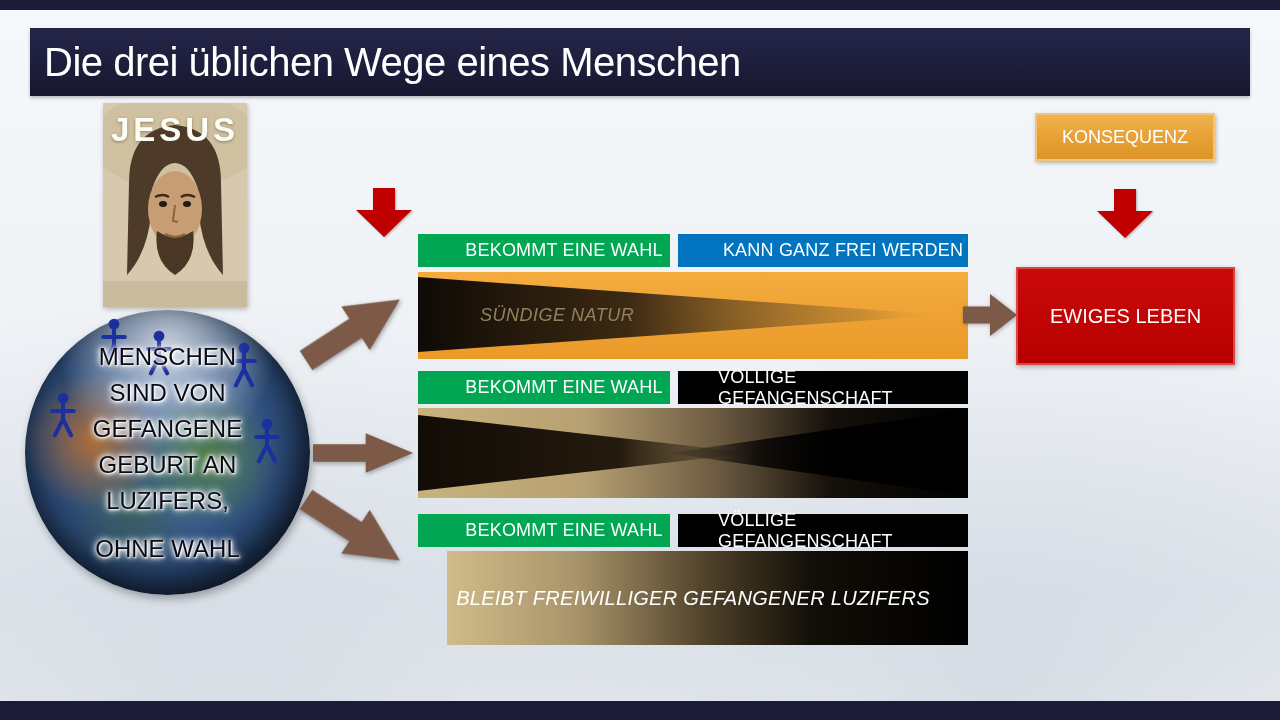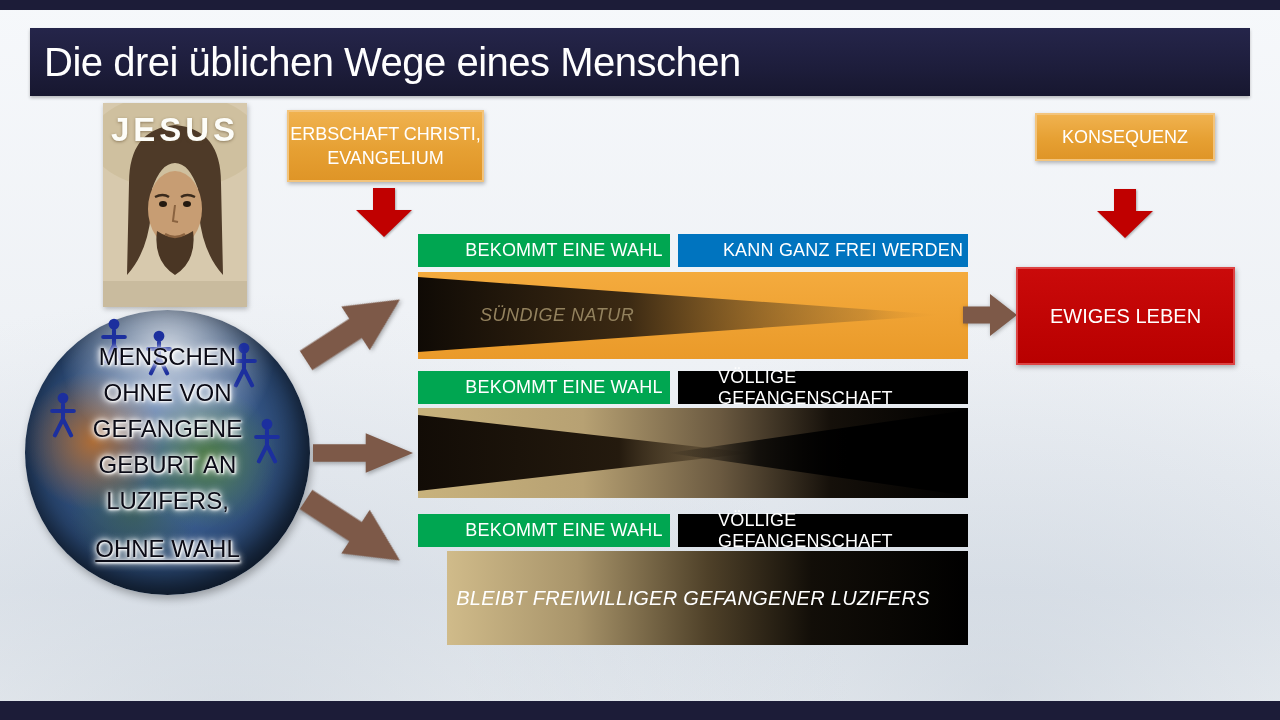--- a/index.html
+++ b/index.html
@@ -42,21 +42,21 @@
     background:
       radial-gradient(circle at 50% 14%, rgba(255,255,255,0.75), transparent 38%),
       radial-gradient(circle at 24% 46%, rgba(186,110,44,0.9), transparent 26%),
       radial-gradient(circle at 64% 52%, rgba(82,128,52,0.85), transparent 30%),
       radial-gradient(circle at 38% 70%, rgba(60,96,60,0.6), transparent 24%),
       radial-gradient(circle at 50% 48%, #3f649a 30%, #27436b 62%, #13233a 82%, #0a1422 100%);
     box-shadow:inset -10px -14px 30px rgba(0,0,0,0.55), 2px 4px 8px rgba(0,0,0,0.3); }
   .globe-text { position:absolute; inset:0; display:flex; flex-direction:column; justify-content:center;
     align-items:center; text-align:center; font-size:24px; line-height:36px; color:#0b0b16; font-weight:400;
     text-shadow:0 0 4px #fff, 0 0 7px #fff, 0 0 10px #fff, 1px 1px 2px #fff; }
-  .globe-text .ul { text-decoration:underline; text-underline-offset:3px;margin-top:12px; }
+  .globe-text .ul { text-underline-offset:3px;margin-top:12px; }
   .person { position:absolute; }
 
   
   .ga { position:absolute; filter:drop-shadow(1px 2px 2px rgba(0,0,0,0.3)); }
   .ga1 { left:297px; top:301px; width:112px; height:58px; transform:rotate(-33deg); }
   .ga2 { left:313px; top:431px; width:100px; height:44px; }
   .ga3 { left:297px; top:501px; width:112px; height:58px; transform:rotate(33deg); }
 
   
   .lbl { position:absolute; height:33px; display:flex; align-items:center; justify-content:center;
@@ -111,24 +111,20 @@
       <ellipse cx="60" cy="101" rx="4" ry="3" fill="#241a10"></ellipse>
       <ellipse cx="84" cy="101" rx="4" ry="3" fill="#241a10"></ellipse>
       <path d="M72,102 L70,118 L75,119" stroke="#8a6340" stroke-width="2" fill="none"></path>
       <path d="M54,128 Q72,140 90,128 Q94,158 72,172 Q50,158 54,128 Z" fill="#4a3624"></path>
       <path d="M62,131 Q72,137 82,131" stroke="#8a6340" stroke-width="2.5" fill="none"></path>
       <rect y="178" width="144" height="26" fill="#c9bb9e"></rect>
     </svg>
     <div class="jesus-label">JESUS</div>
   </div>
 
-  <div class="obox gospel">
-    <div>ERBSCHAFT CHRISTI,</div>
-    <div>EVANGELIUM</div>
-  </div>
   <svg class="red-arrow a-gospel" viewBox="0 0 58 50" preserveAspectRatio="none">
     <polygon points="18,0 40,0 40,22 57,22 29,49 1,22 18,22" fill="#c00000"></polygon>
   </svg>
 
   <div class="obox konsequenz">
     <div>KONSEQUENZ</div>
   </div>
   <svg class="red-arrow a-konsequenz" viewBox="0 0 58 50" preserveAspectRatio="none">
     <polygon points="18,0 40,0 40,22 57,22 29,49 1,22 18,22" fill="#c00000"></polygon>
   </svg>
@@ -149,21 +145,21 @@
     <svg class="person" style="left:24px;top:82px;width:28px;height:46px;" viewBox="0 0 20 34">
       <circle cx="10" cy="4.5" r="4" fill="#1c2f9e"></circle>
       <path d="M10,9 L10,20 M10,20 L4,32 M10,20 L16,32 M2,14 L18,14" stroke="#1c2f9e" stroke-width="3" fill="none" stroke-linecap="round"></path>
     </svg>
     <svg class="person" style="left:228px;top:108px;width:28px;height:46px;" viewBox="0 0 20 34">
       <circle cx="10" cy="4.5" r="4" fill="#1c2f9e"></circle>
       <path d="M10,9 L10,20 M10,20 L4,32 M10,20 L16,32 M2,14 L18,14" stroke="#1c2f9e" stroke-width="3" fill="none" stroke-linecap="round"></path>
     </svg>
     <div class="globe-text">
       <div>MENSCHEN</div>
-      <div>OHNE VON</div>
+      <div>SIND VON</div>
       <div>GEFANGENE</div>
       <div>GEBURT AN</div>
       <div>LUZIFERS,</div>
       <div class="ul">OHNE WAHL</div>
     </div>
   </div>
 
   <svg class="ga ga1" viewBox="0 0 110 56" preserveAspectRatio="none">
     <polygon points="0,17 58,17 58,3 110,28 58,53 58,39 0,39" fill="#7d5948"></polygon>
   </svg>

